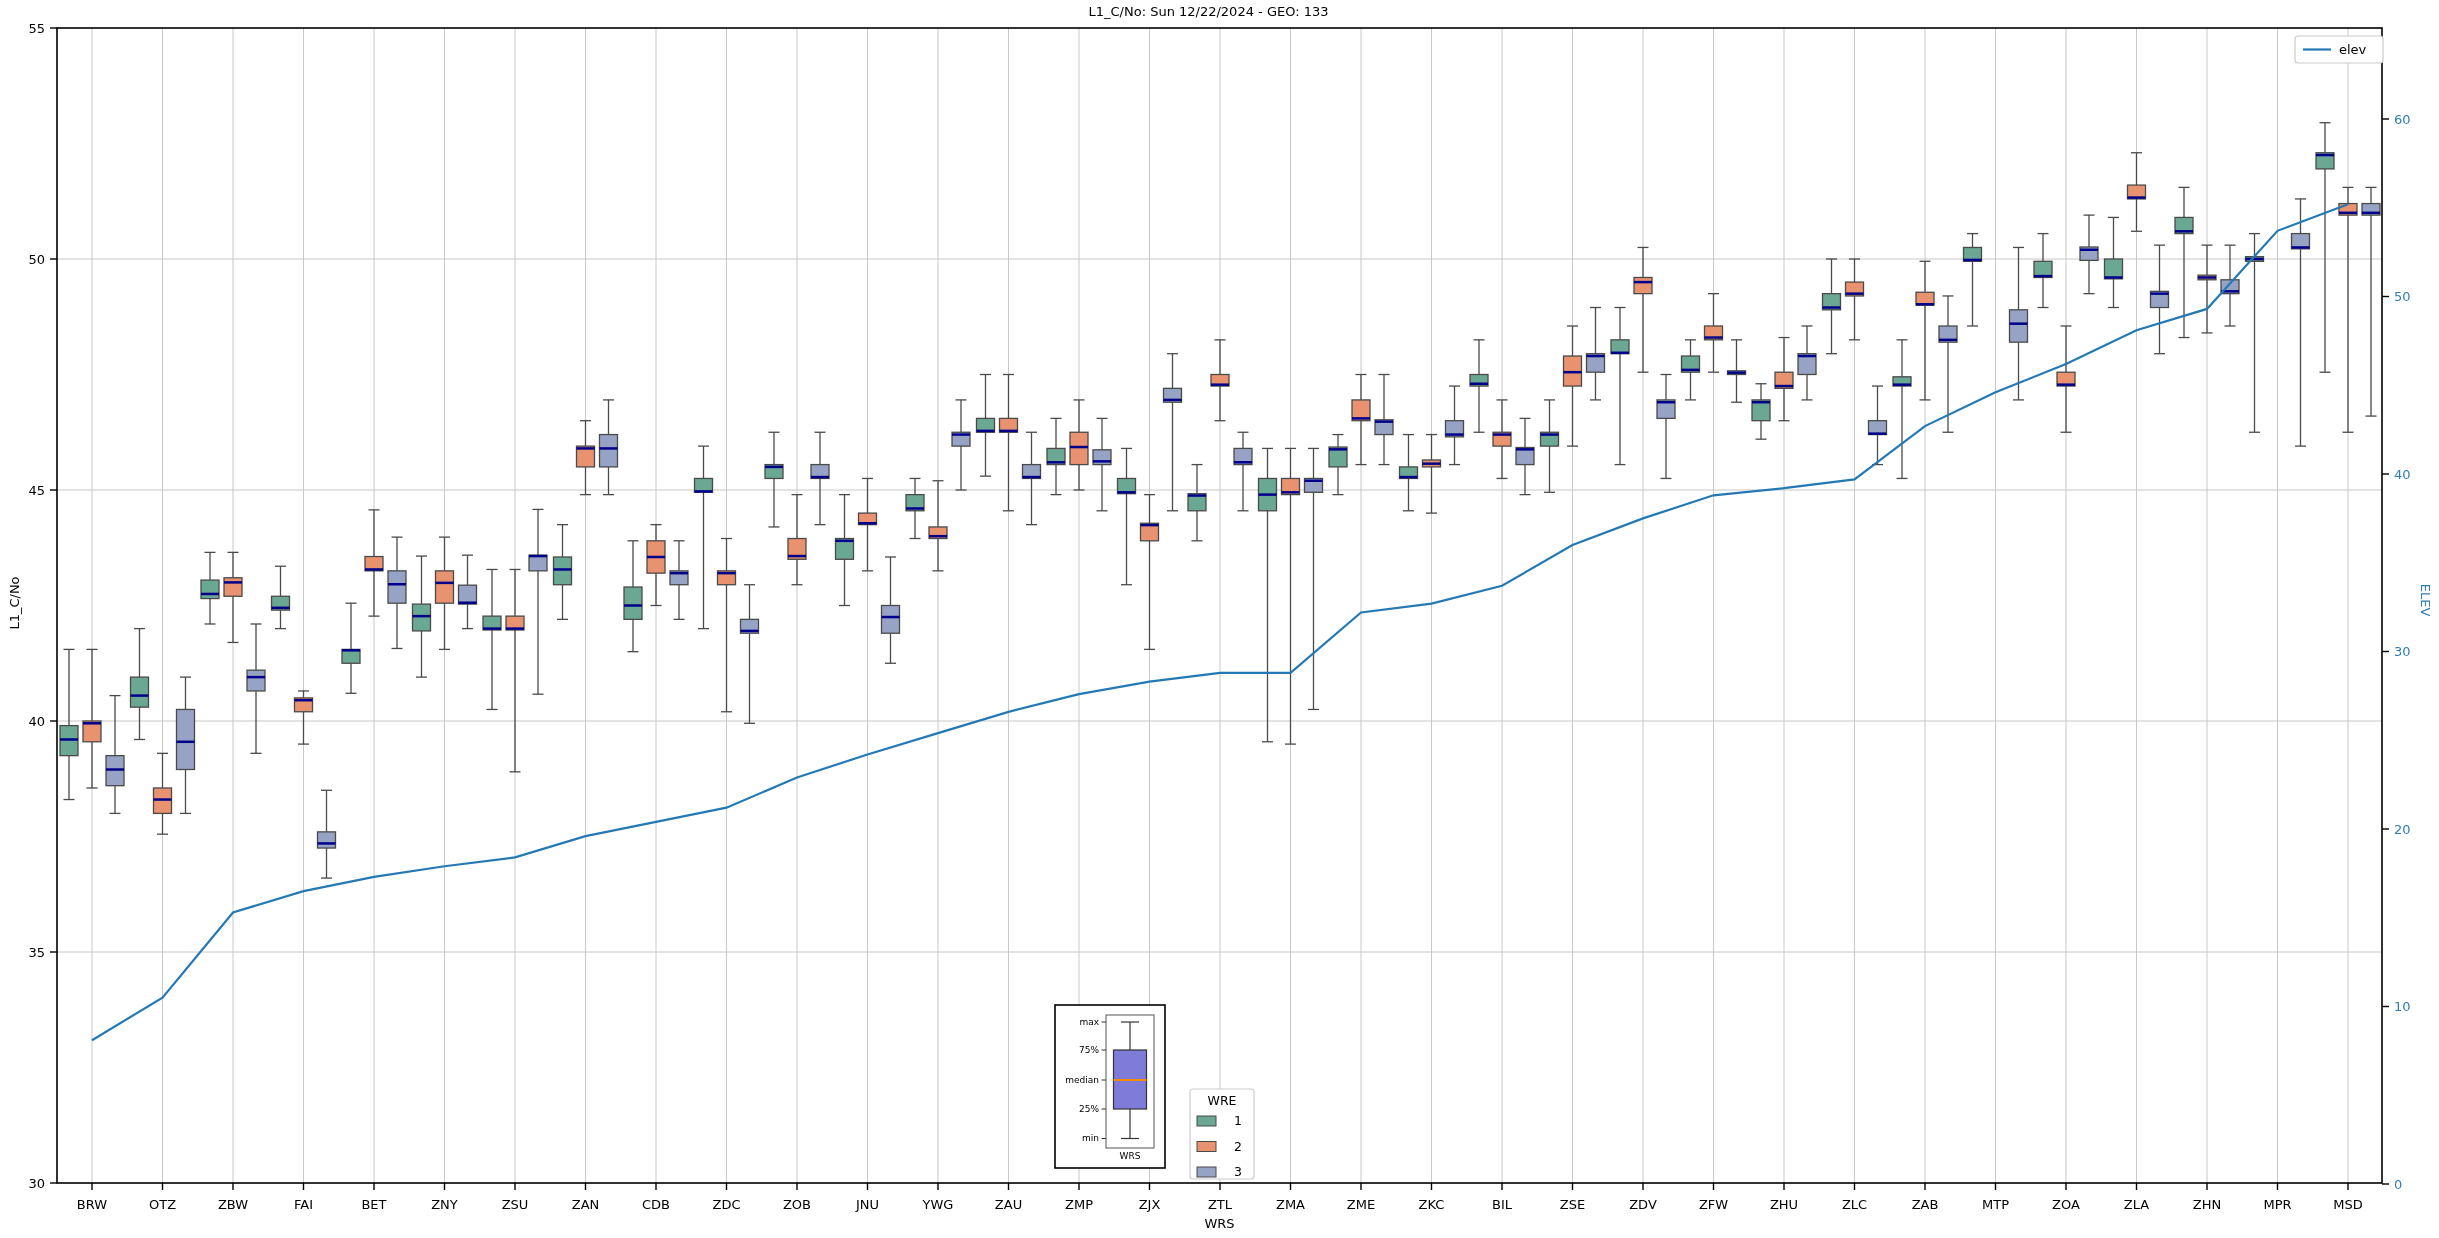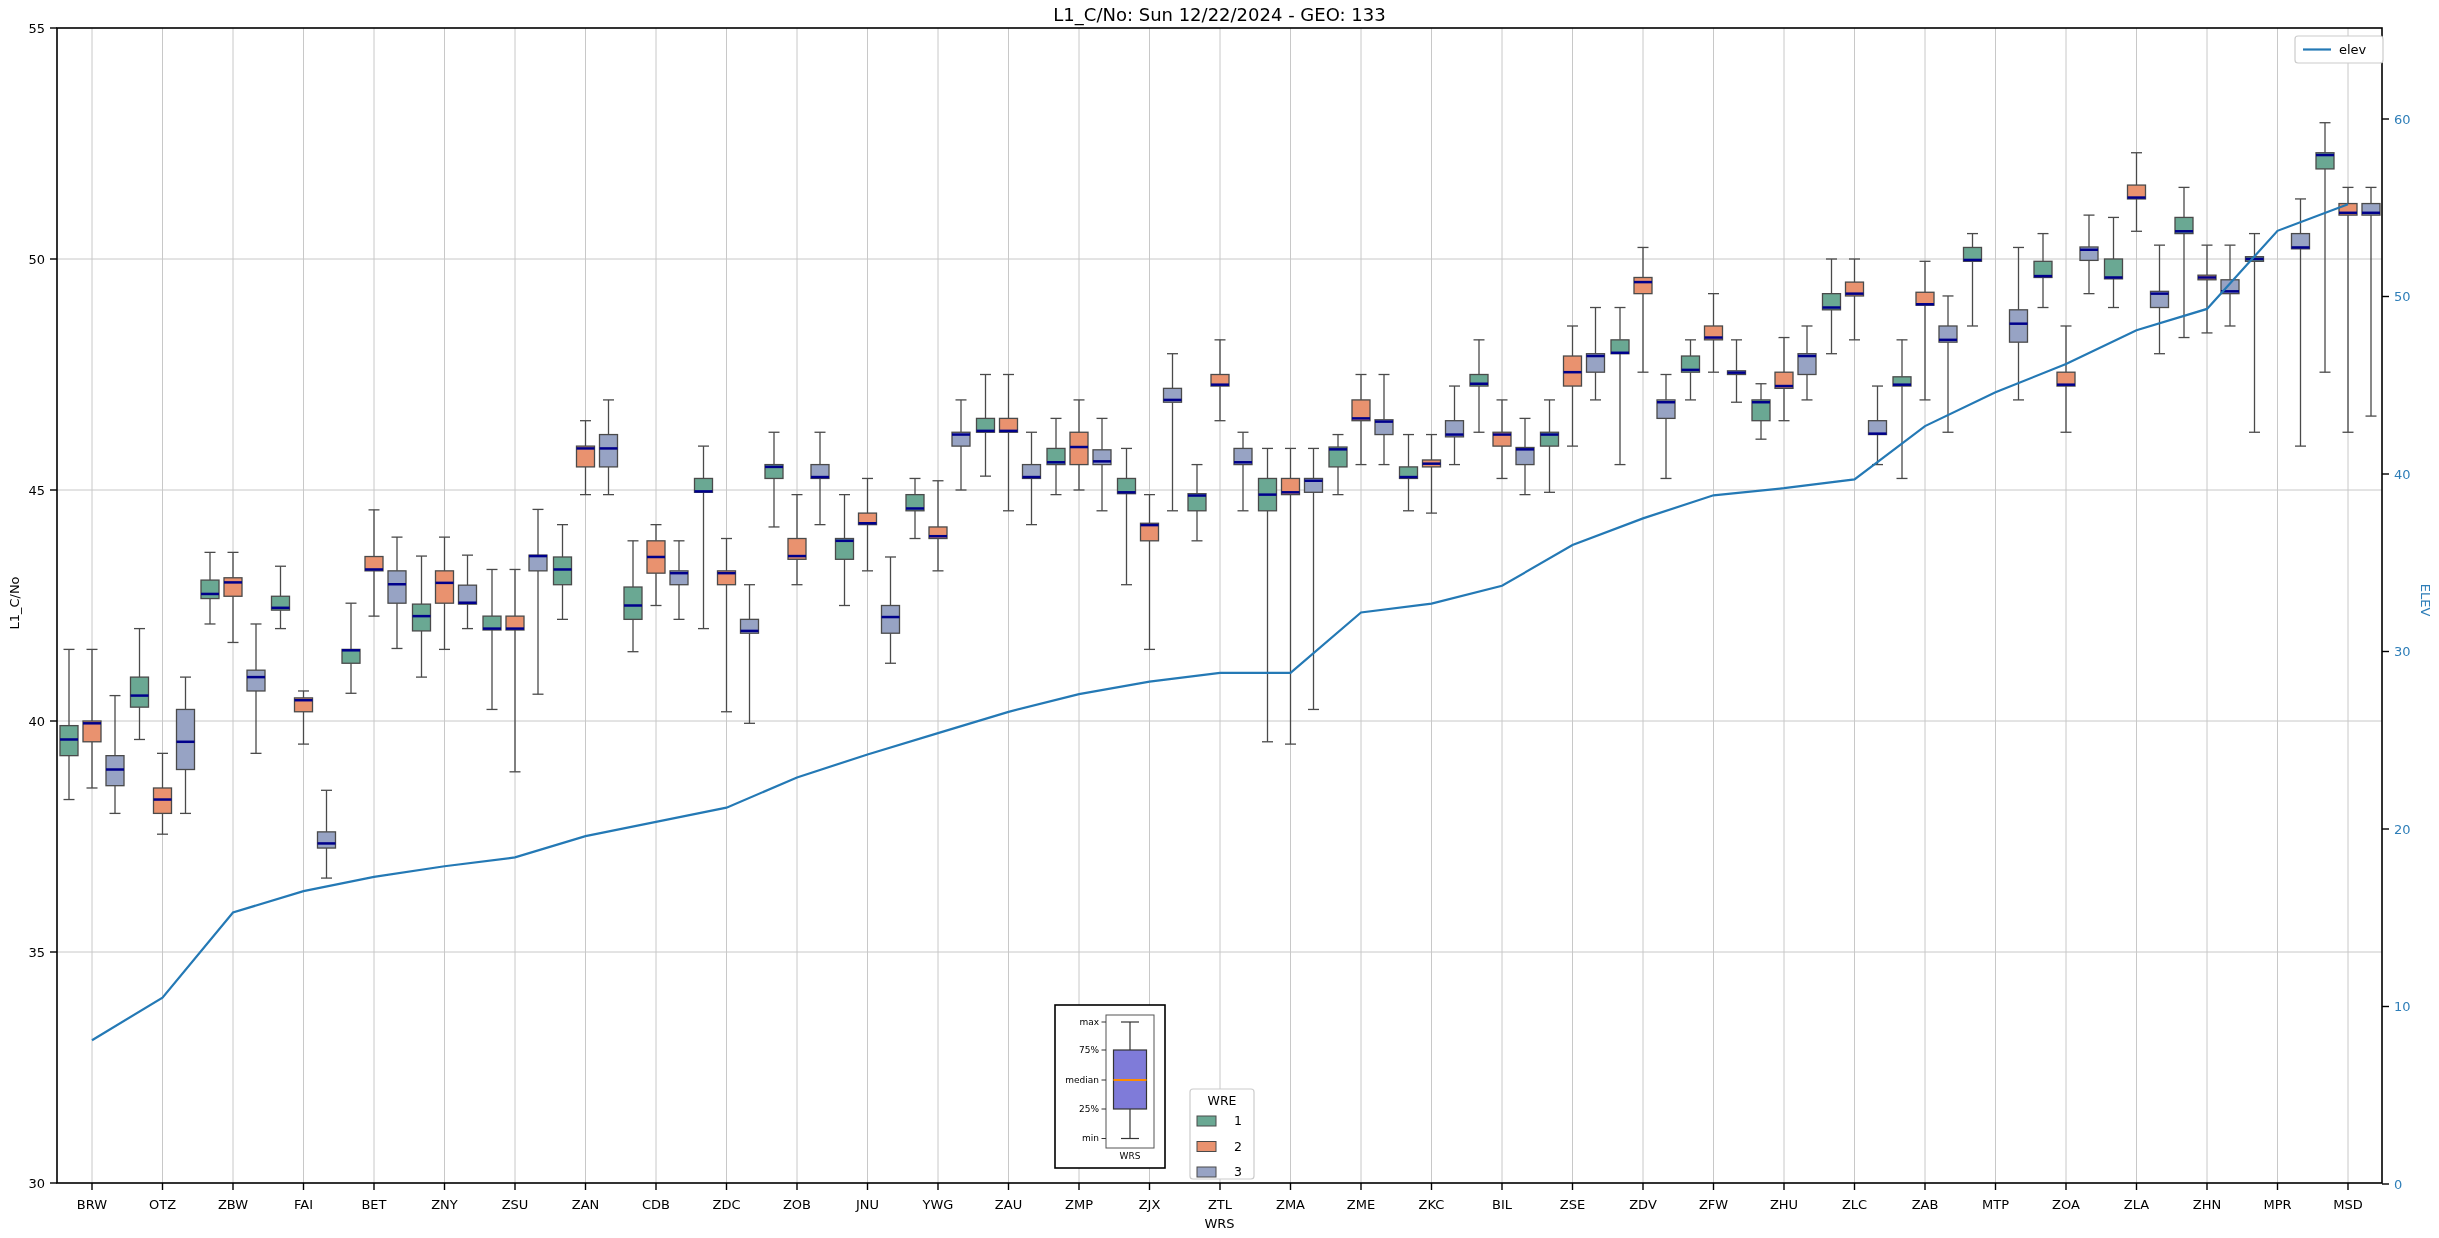--- a/index.html
+++ b/index.html
@@ -5,22 +5,22 @@
   html,body{margin:0;padding:0;background:#fff;}
   .figure{
     position:relative;
     width:2439px;height:1238px;
     background:#fff;
     font-family:"DejaVu Sans", sans-serif;
     overflow:hidden;
   }
   .figure svg{position:absolute;left:0;top:0;}
   .chart-title{
-    position:absolute;left:57px;top:4px;width:2325px;
-    text-align:center;font-size:18px;color:#000;
+    position:absolute;left:46px;top:4px;width:2325px;
+    text-align:center;font-size:13px;color:#000;
   }
   .xlabel{
     position:absolute;left:57px;top:1216px;width:2325px;
     text-align:center;font-size:13px;color:#000;
   }
   .ylabel-left{
     position:absolute;left:14px;top:603px;
     transform:translate(-50%,-50%) rotate(-90deg);
     font-size:13px;color:#000;white-space:nowrap;
   }

